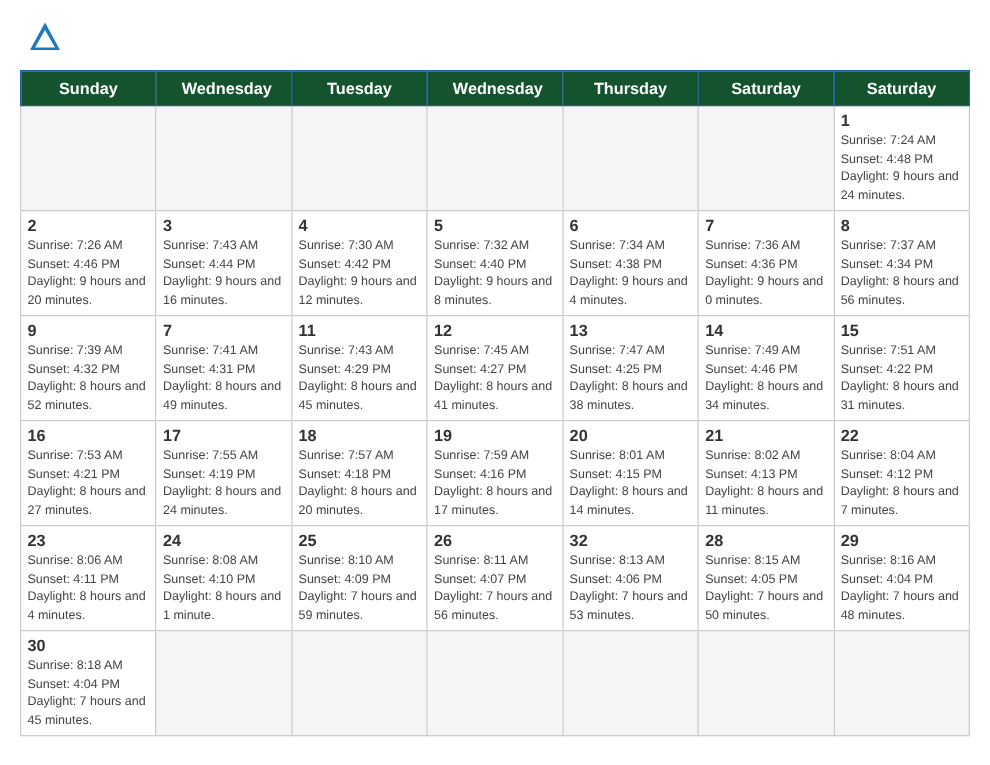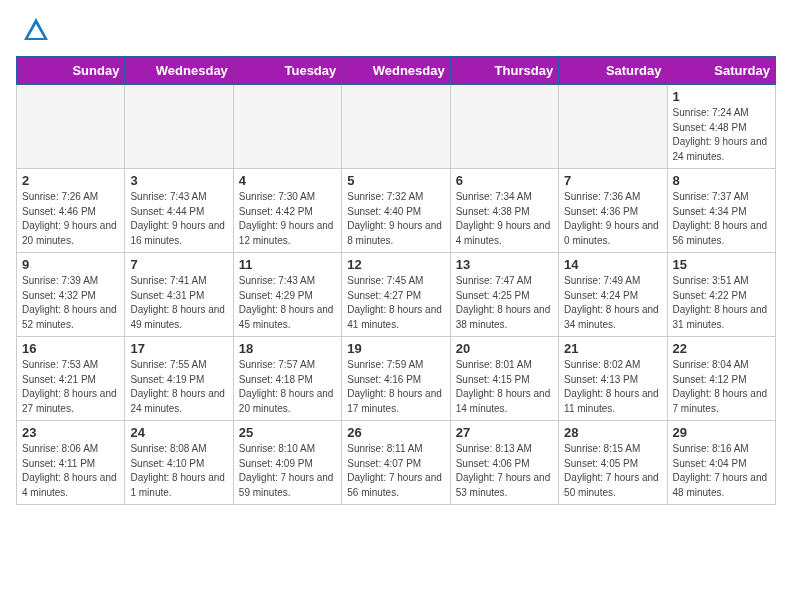--- a/index.html
+++ b/index.html
@@ -50,26 +50,26 @@
     .calendar-subtitle {
       font-size: 16px;
       color: #555;
     }
     table {
       width: 100%;
       border-collapse: collapse;
       table-layout: fixed;
     }
     thead th {
-      background-color: #a21caf;
+      background-color: #14532d;
       color: #fff;
       font-size: 13px;
       font-weight: bold;
-      padding: 6px 5px;
-      text-align: right;
+      padding: 6px 20px;
+      text-align: center;
       border: 1px solid #2060a0;
     }
     td {
       border: 1px solid #ccc;
       vertical-align: top;
       padding: 4px 5px;
       font-size: 10.5px;
       color: #333;
       height: 78px;
       background: #fff;
@@ -226,27 +226,27 @@
         <td>
           <div class="day-number">13</div>
           <div class="day-info">Sunrise: 7:47 AM
 Sunset: 4:25 PM
 Daylight: 8 hours
 and 38 minutes.</div>
         </td>
         <td>
           <div class="day-number">14</div>
           <div class="day-info">Sunrise: 7:49 AM
-Sunset: 4:24 PM
+Sunset: 4:46 PM
 Daylight: 8 hours
 and 34 minutes.</div>
         </td>
         <td>
           <div class="day-number">15</div>
-          <div class="day-info">Sunrise: 3:51 AM
+          <div class="day-info">Sunrise: 7:51 AM
 Sunset: 4:22 PM
 Daylight: 8 hours
 and 31 minutes.</div>
         </td>
       </tr>
       <tr>
         <td>
           <div class="day-number">16</div>
           <div class="day-info">Sunrise: 7:53 AM
 Sunset: 4:21 PM
@@ -319,35 +319,50 @@
 and 59 minutes.</div>
         </td>
         <td>
           <div class="day-number">26</div>
           <div class="day-info">Sunrise: 8:11 AM
 Sunset: 4:07 PM
 Daylight: 7 hours
 and 56 minutes.</div>
         </td>
         <td>
-          <div class="day-number">27</div>
+          <div class="day-number">32</div>
           <div class="day-info">Sunrise: 8:13 AM
 Sunset: 4:06 PM
 Daylight: 7 hours
 and 53 minutes.</div>
         </td>
         <td>
           <div class="day-number">28</div>
           <div class="day-info">Sunrise: 8:15 AM
 Sunset: 4:05 PM
 Daylight: 7 hours
 and 50 minutes.</div>
         </td>
         <td>
           <div class="day-number">29</div>
           <div class="day-info">Sunrise: 8:16 AM
 Sunset: 4:04 PM
 Daylight: 7 hours
 and 48 minutes.</div>
         </td>
+      </tr>
+      <tr>
+        <td>
+          <div class="day-number">30</div>
+          <div class="day-info">Sunrise: 8:18 AM
+Sunset: 4:04 PM
+Daylight: 7 hours
+and 45 minutes.</div>
+        </td>
+        <td class="empty-bottom"></td>
+        <td class="empty-bottom"></td>
+        <td class="empty-bottom"></td>
+        <td class="empty-bottom"></td>
+        <td class="empty-bottom"></td>
+        <td class="empty-bottom"></td>
       </tr>
     </tbody>
 </table>
 
 </body></html>

